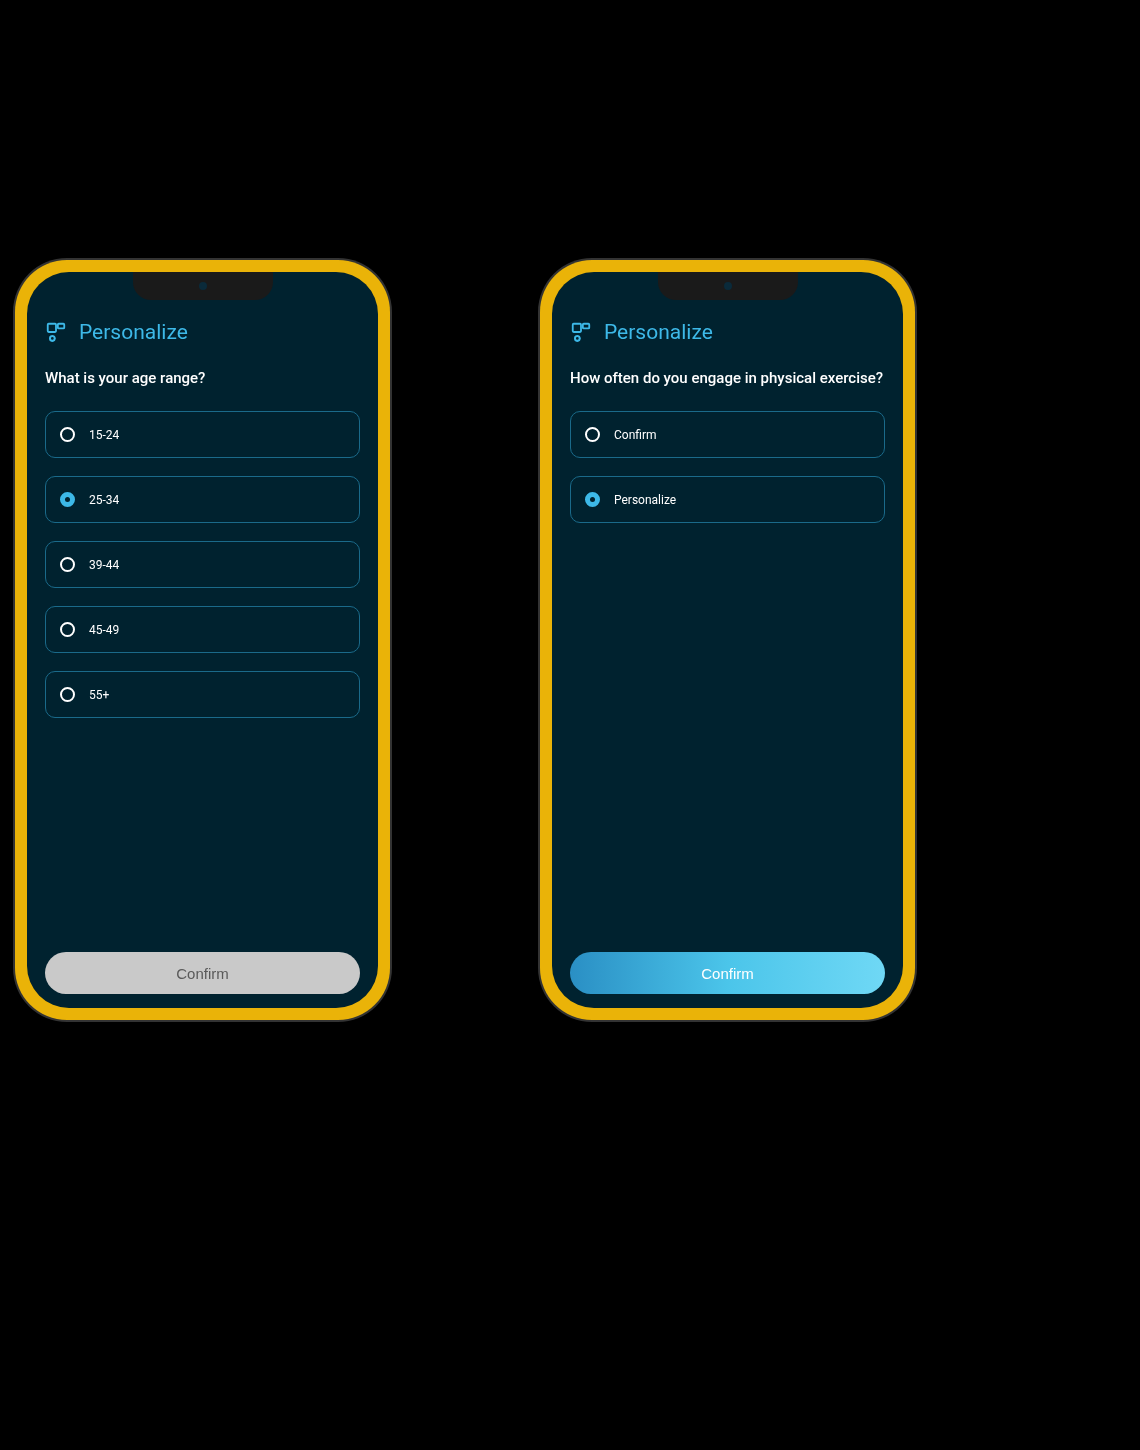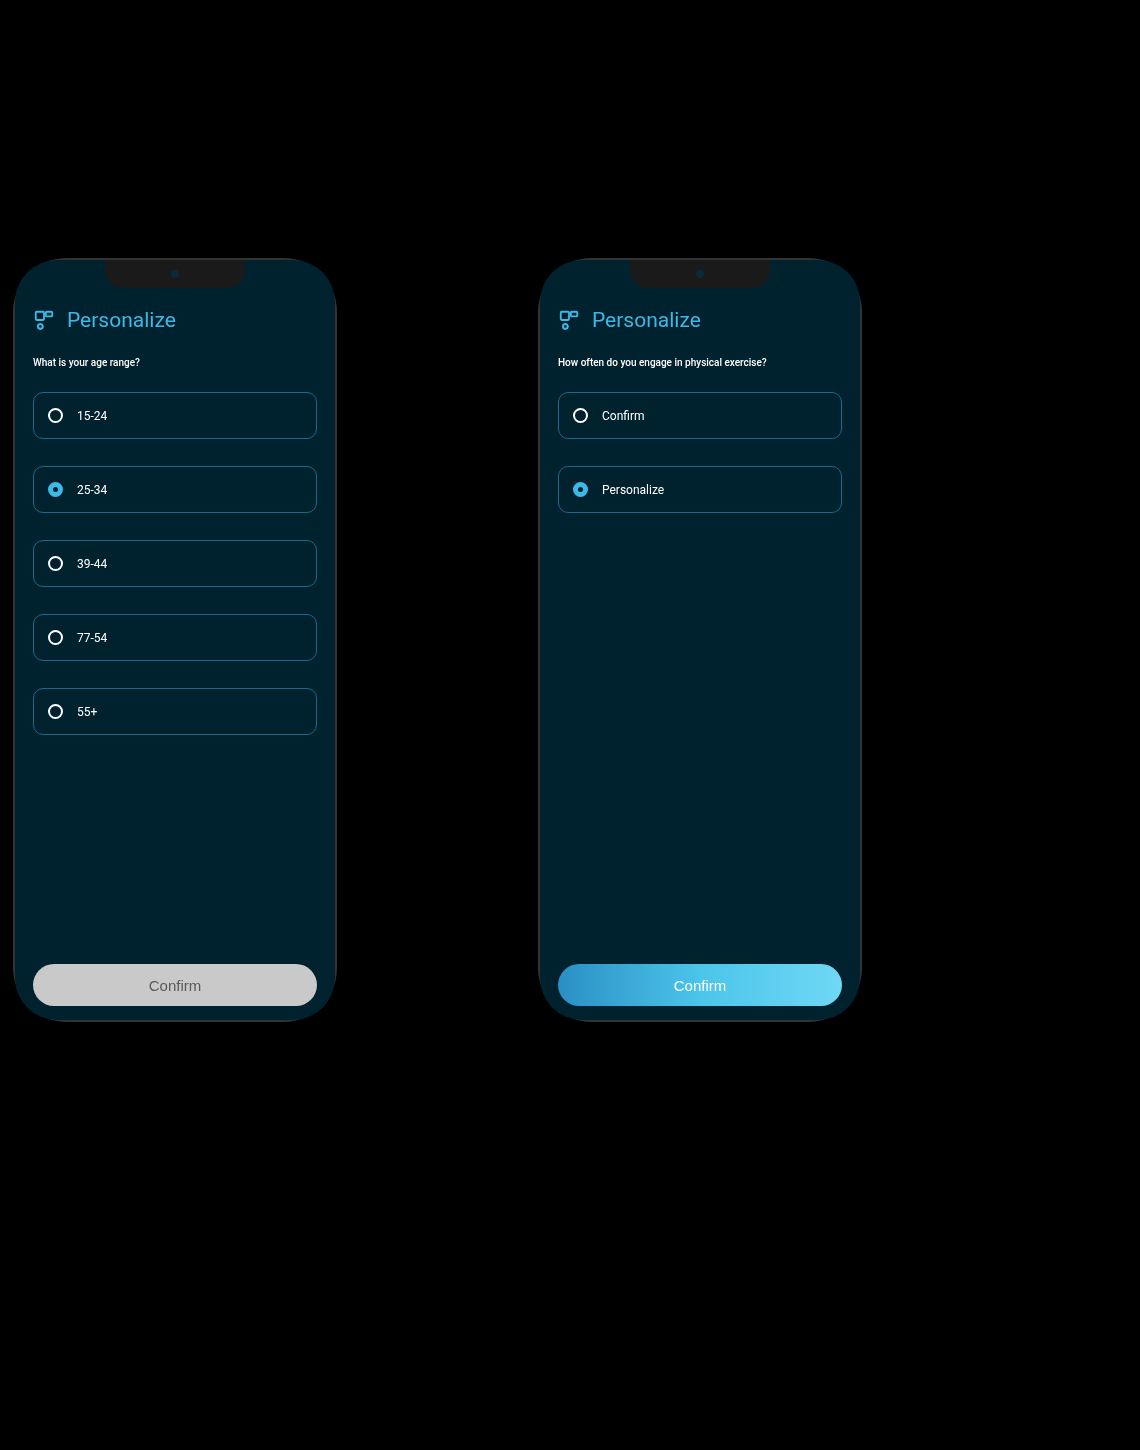--- a/index.html
+++ b/index.html
@@ -9,24 +9,25 @@
     }
     body {
       background: #000;
       width: 1140px;
       height: 1450px;
       font-family: -apple-system, BlinkMacSystemFont, 'Segoe UI', Roboto, Helvetica, Arial, sans-serif;
       position: relative;
     }
     .phone-frame {
       position: absolute;
-      width: 320px;
+      width: 375px;
       height: 760px;
       background: #eab308;
       border-radius: 52px;
+      padding: 12px;
       box-shadow: 0 0 0 2px #333, 0 8px 24px rgba(0,0,0,0.6);
     }
     .phone-frame.left {
       top: 260px;
       left: 15px;
     }
     .phone-frame.right {
       top: 260px;
       left: 540px;
     }
@@ -79,29 +80,29 @@
       height: 22px;
       flex-shrink: 0;
     }
     .header-title {
       color: #3db9e8;
       font-size: 21px;
       font-weight: 400;
     }
     .question {
       color: #fff;
-      font-size: 10px;
+      font-size: 15px;
       font-weight: 500;
       margin-bottom: 22px;
       line-height: 1.4;
     }
     .options {
       display: flex;
       flex-direction: column;
-      gap: 27px;
+      gap: 18px;
     }
     .option {
       border: 1px solid #1a6a8a;
       border-radius: 10px;
       padding: 15px 14px;
       display: flex;
       align-items: center;
       gap: 14px;
       cursor: pointer;
     }
@@ -177,21 +178,21 @@
         <div class="option">
           <span class="radio selected"></span>
           <span class="option-label">25-34</span>
         </div>
         <div class="option">
           <span class="radio"></span>
           <span class="option-label">39-44</span>
         </div>
         <div class="option">
           <span class="radio"></span>
-          <span class="option-label">77-54</span>
+          <span class="option-label">45-49</span>
         </div>
         <div class="option">
           <span class="radio"></span>
           <span class="option-label">55+</span>
         </div>
       </div>
       <div class="spacer"></div>
       <button class="confirm-btn disabled">Confirm</button>
     </div>
   </div>

